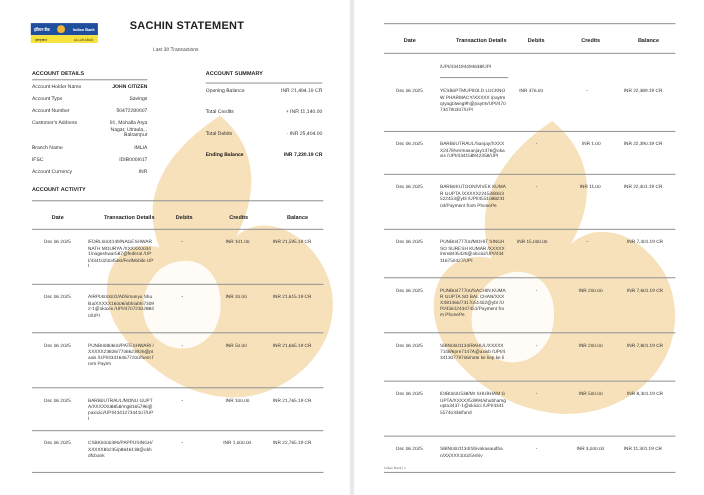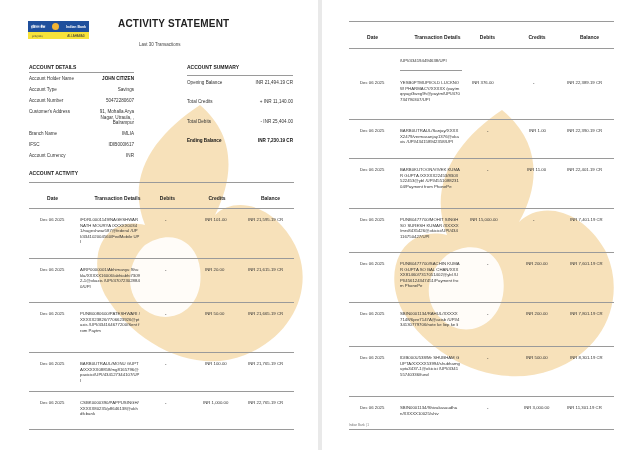--- a/index.html
+++ b/index.html
@@ -44,21 +44,21 @@
       <div class="band">
         <span>इंडियन बैंक</span>
         <span class="emblem"></span>
         <span>Indian Bank</span>
       </div>
       <div class="strip">
         <span>इलाहाबाद</span>
         <span>ALLAHABAD</span>
       </div>
     </div>
-    <div class="title">ACTIVITY STATEMENT</div>
+    <div class="title">SACHIN STATEMENT</div>
     <div class="subtitle">Last 30 Transactions</div>
 
     <div class="sec-h" style="left:29px; top:64px;">ACCOUNT DETAILS</div>
     <div class="rule" style="left:29px; top:72px; width:105px;"></div>
 
     <div class="kv-k" style="left:29px; top:76px;">Account Holder Name</div>
     <div class="kv-v bold" style="left:84px; top:76px; width:50px;">JOHN CITIZEN</div>
 
     <div class="kv-k" style="left:29px; top:87px;">Account Type</div>
     <div class="kv-v" style="left:84px; top:87px; width:50px;">Savings</div>

